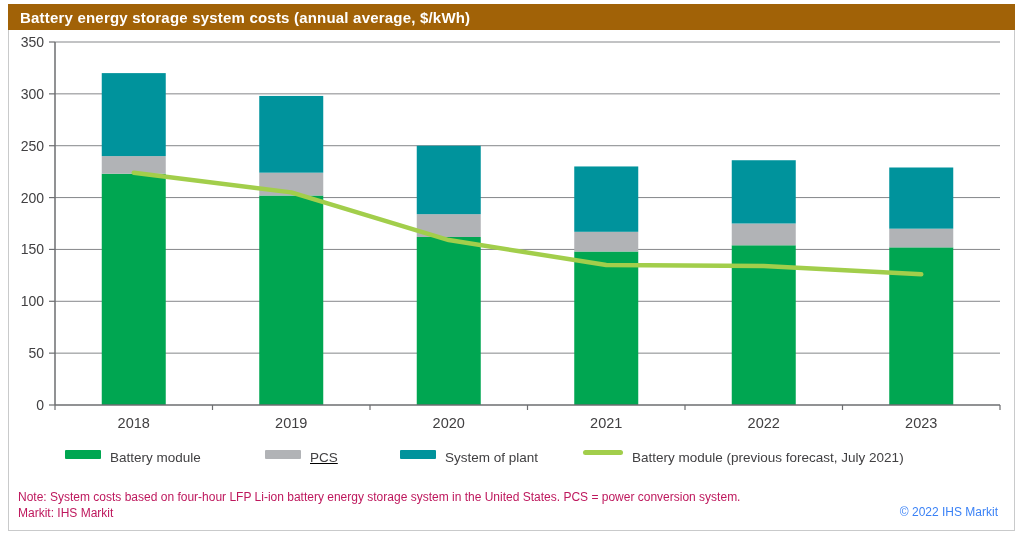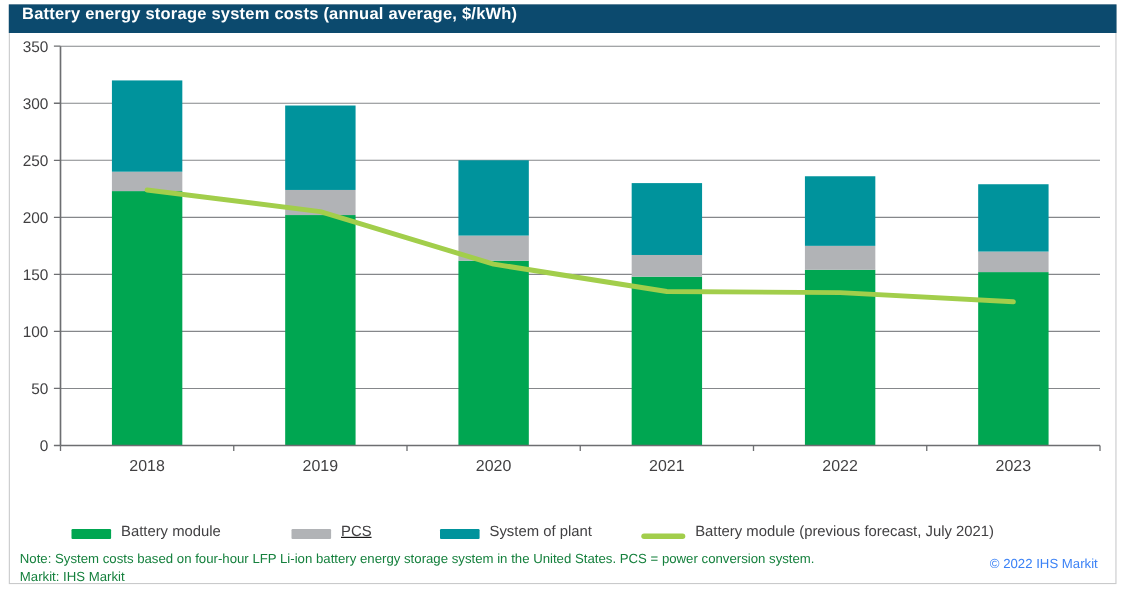--- a/index.html
+++ b/index.html
@@ -1,31 +1,31 @@
 <!DOCTYPE html>
 <html><head>
 <meta charset="utf-8">
 <style>
   * { margin:0; padding:0; box-sizing:border-box; }
   body { font-family:"Liberation Sans", sans-serif; background:#ffffff; }
   .page { position:relative; width:1024px; height:545px; background:#ffffff; overflow:hidden; }
   .frame { position:absolute; left:8px; top:4px; width:1007px; height:527px;
            background:#ffffff; border:1px solid #c9cacb; }
   .titlebar { position:absolute; left:8px; top:4px; width:1007px; height:26px;
-              background:#0c4a6e; display:flex; align-items:flex-start; }
+              background:#a16207; display:flex; align-items:center; }
   .titlebar span { color:#ffffff; font-weight:bold; font-size:15px; padding-left:12px; letter-spacing:0.2px; }
   .chart-wrap { position:absolute; left:8px; top:31px; width:1007px; height:412px; }
   svg text { font-family:"Liberation Sans", sans-serif; }
   .legend { position:absolute; left:8px; top:450px; width:1007px; height:28px; }
-  .legend-item { position:absolute; top:12px; height:28px; display:flex; align-items:flex-end; gap:9px; }
+  .legend-item { position:absolute; top:0; height:28px; display:flex; align-items:flex-start; gap:9px; }
   .sw-bar  { width:36px; height:9px; border-radius:1px; flex:0 0 auto; }
   .sw-line { width:40px; height:5px; border-radius:3px; flex:0 0 auto; }
   .legend-item .lbl { font-size:13.5px; color:#414042; white-space:nowrap; }
-  .footnote { position:absolute; left:18px; top:500px; width:850px; font-size:12px;
-              color:#15803d; line-height:16px; }
+  .footnote { position:absolute; left:18px; top:489px; width:850px; font-size:12px;
+              color:#be185d; line-height:16px; }
   .copyright { position:absolute; right:26px; top:505px; font-size:12px; color:#3b82f6; }
 </style>
 </head>
 <body>
 
 <div class="page">
 
   <div class="frame"></div>
 
   <div class="titlebar">

